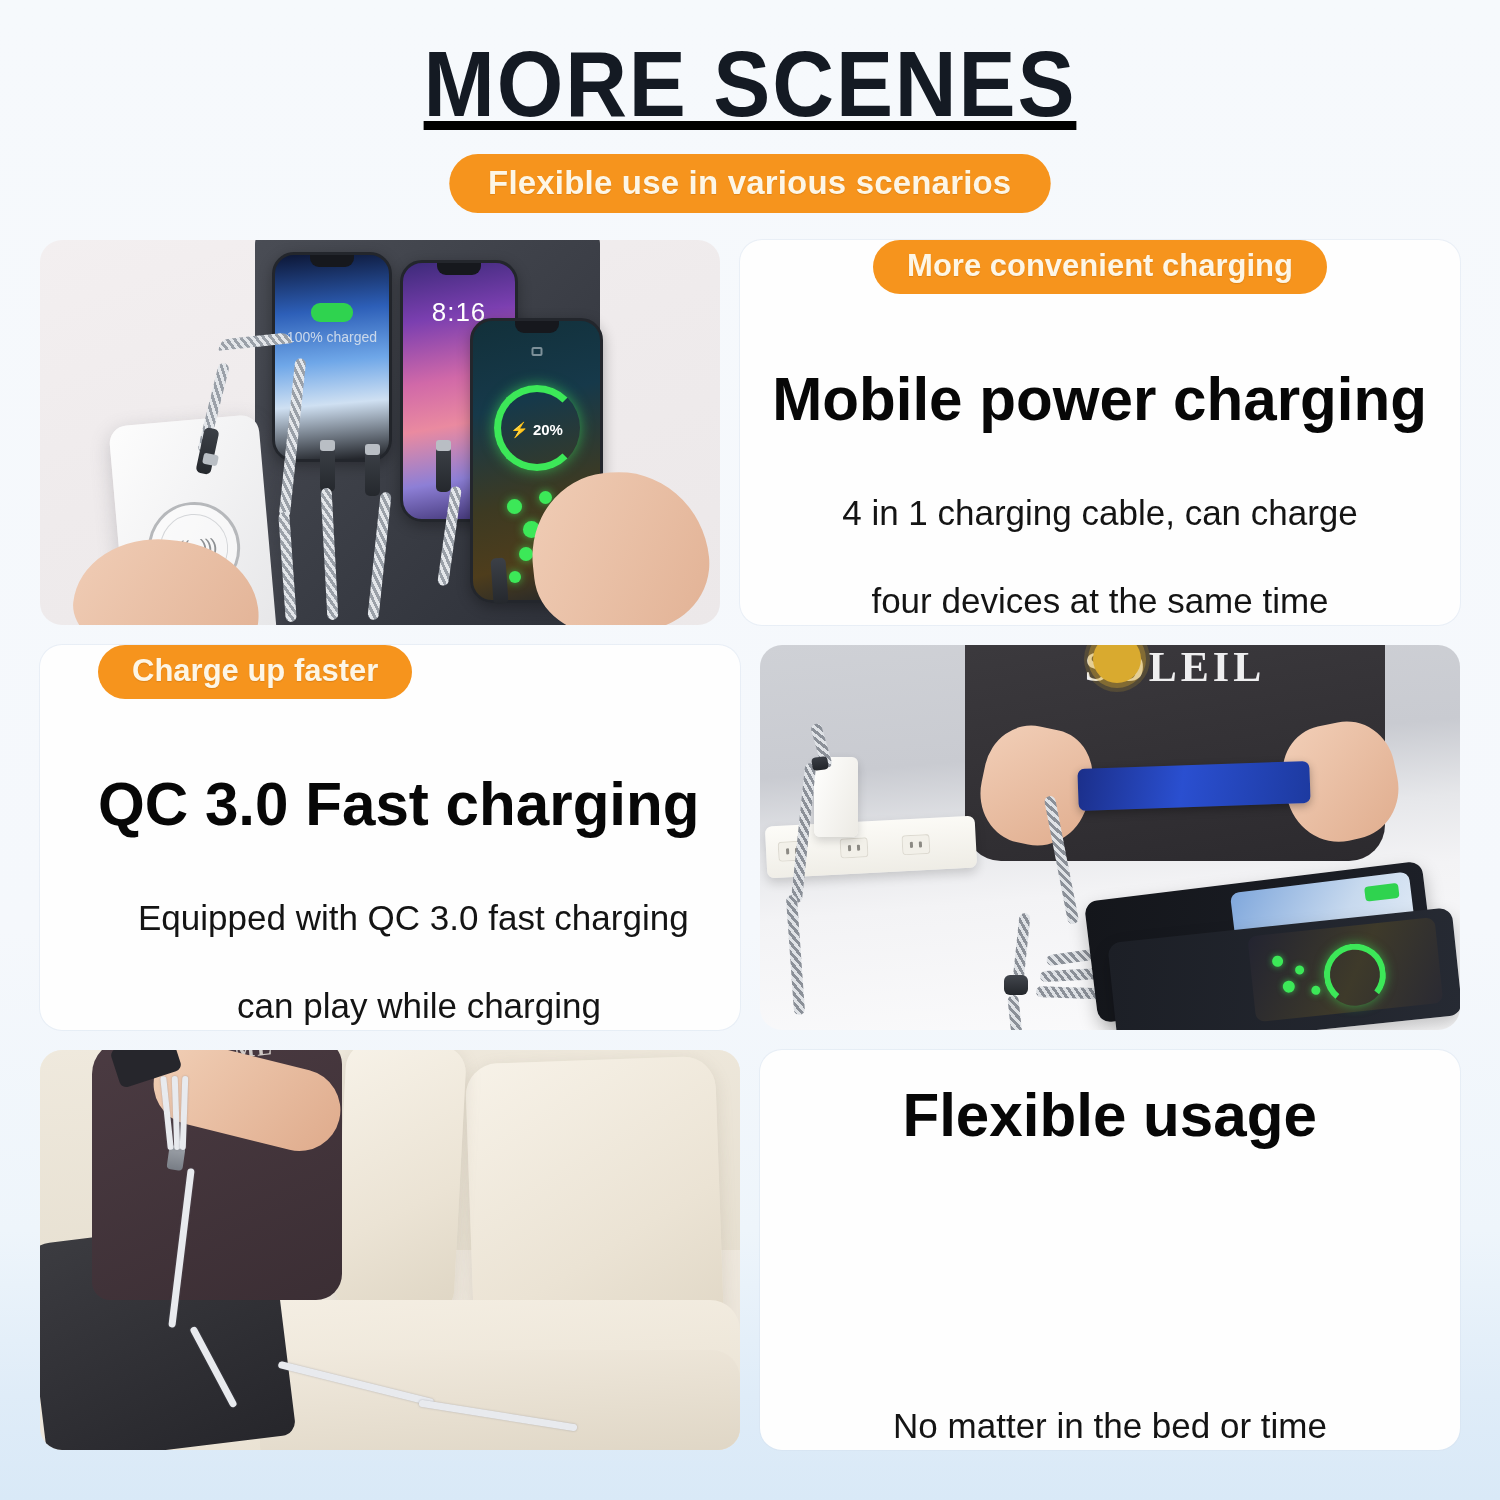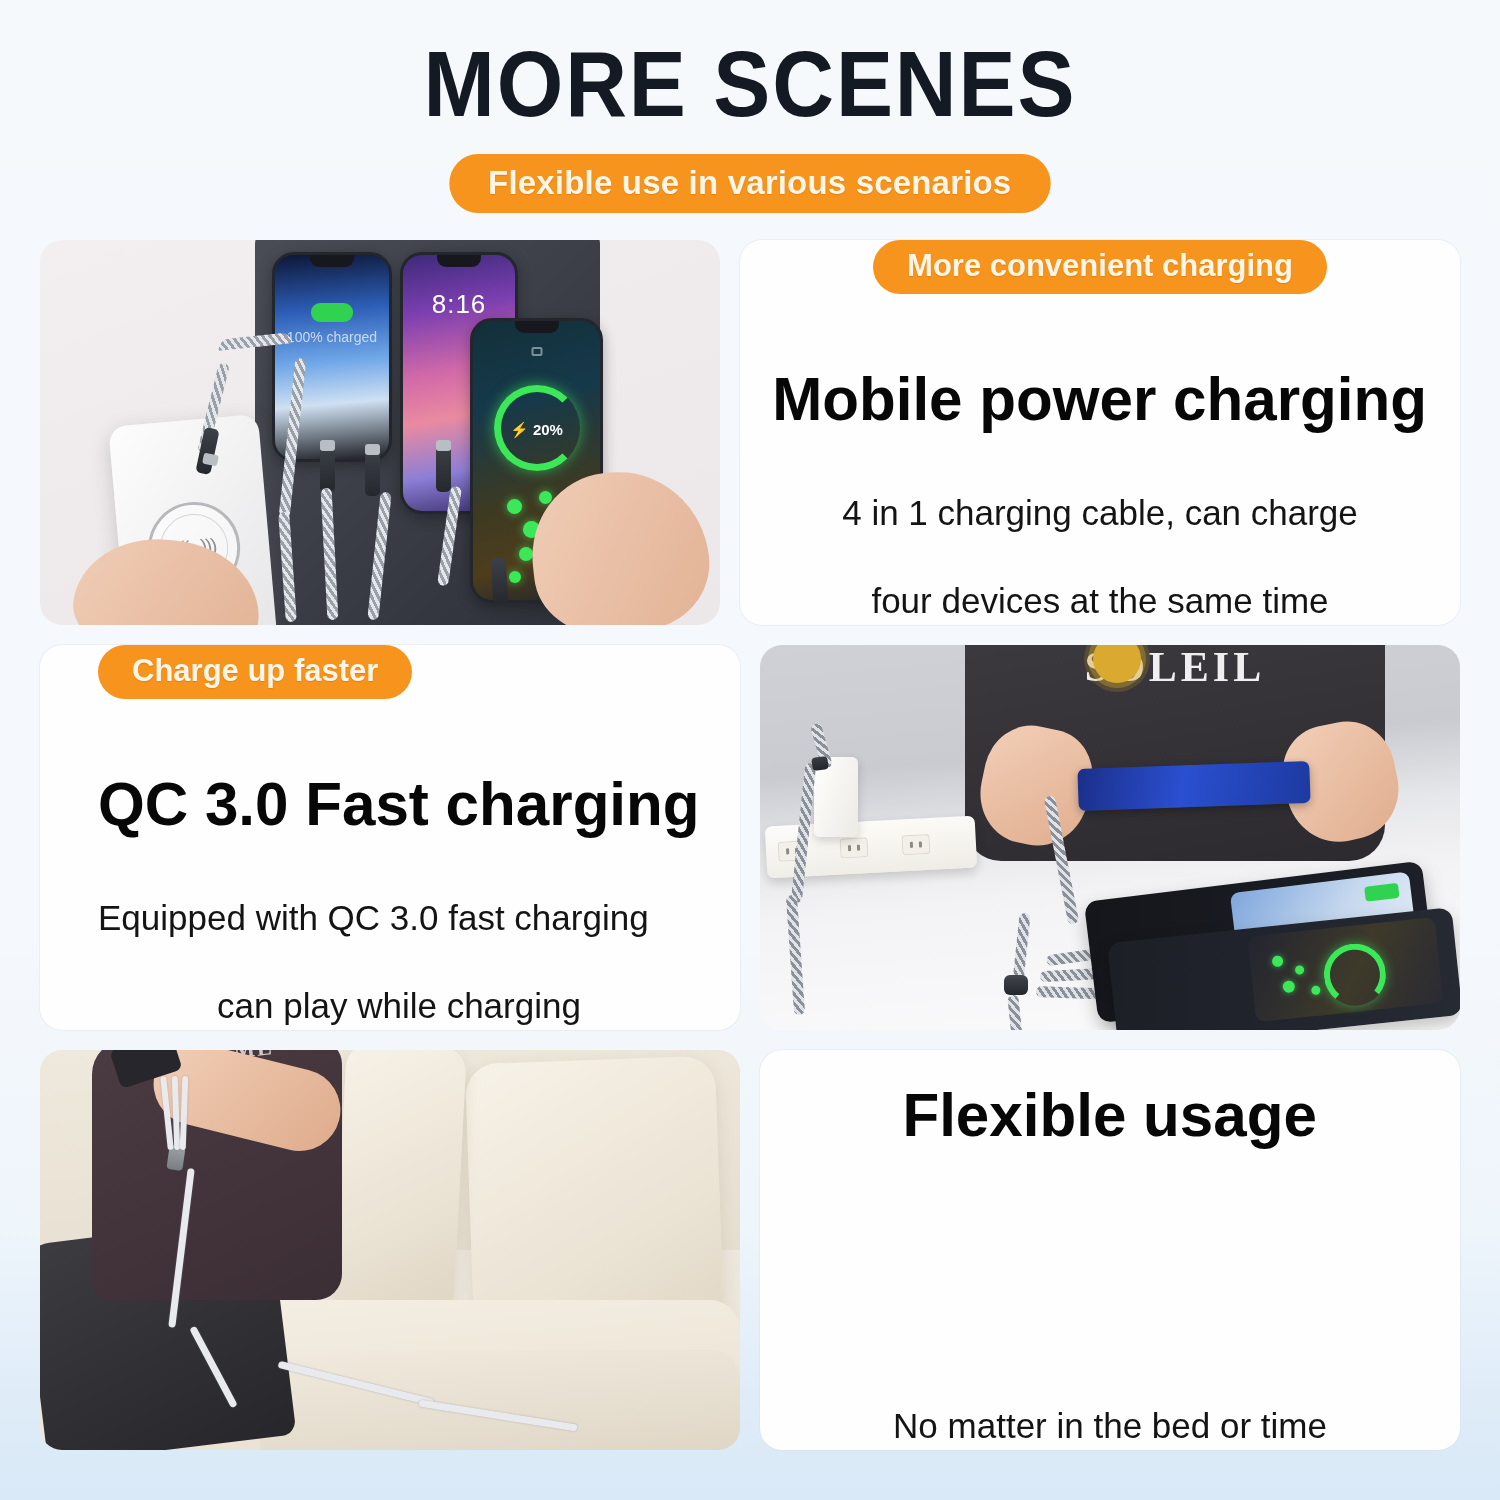--- a/index.html
+++ b/index.html
@@ -11,21 +11,21 @@
     overflow: hidden;
   }
 
   #page {
     position: relative;
     width: 1500px; height: 1500px;
     background: linear-gradient(180deg,#f6f9fc 0%, #f5f8fc 62%, #eef5fb 82%, #dfecf8 93%, #d9e9f7 100%);
   }
 
   
-  .header { position:absolute; left:0; top:0; width:1500px; text-align:center; }
+  .header { position:absolute; left:0; top:0; width:1500px; text-align:center;text-decoration:underline; }
 
   .main-title {
     font-family: "Liberation Sans Narrow","Liberation Sans", sans-serif;
     font-weight: bold;
     font-size: 92px;
     letter-spacing: 2px;
     color: #141a23;
     line-height: 1;
     margin-top: 38px;
     transform: scaleX(0.93);
@@ -78,21 +78,21 @@
     font-size:62px; line-height:1.05;
     margin-top:32px; white-space:nowrap;
     transform:scaleX(0.97); transform-origin:left center;
   }
   .text-card:not(.align-left) .headline { transform-origin:center; }
   .sub {
     margin-top:18px; color:#141414;
     font-size:35px; line-height:1.33; text-align:center;
     white-space:nowrap;
   }
-  .text-card.align-left .sub { text-align:left; }
+  .text-card.align-left .sub { text-align:left;margin-left:40px; }
 
   
   .photo { position:relative; overflow:hidden; }
 
   
   .sc1 { background: linear-gradient(160deg,#f3eff0 0%,#efebec 45%,#ece8e9 100%); }
   .sc1 .tablet {
     position:absolute; left:215px; top:-12px; width:345px; height:400px;
     background:linear-gradient(135deg,#4a4d55,#2d3038);
     border-radius:16px;
@@ -109,21 +109,21 @@
     width:42px; height:19px; background:#2fd34f; border-radius:9px;
   }
   .sc1 .ph-a .pct {
     position:absolute; left:50%; top:74px; transform:translateX(-50%);
     color:#dfe6ef; font-size:14px; white-space:nowrap; opacity:.85;
   }
   .sc1 .ph-a .notch, .sc1 .ph-b .notch, .sc1 .ph-c .notch {
     position:absolute; left:50%; top:0; transform:translateX(-50%);
     width:44px; height:12px; background:#16181d; border-radius:0 0 9px 9px;
   }
-  .sc1 .ph-b { left:360px; top:12px; width:118px; height:262px;
+  .sc1 .ph-b { left:360px; top:20px; width:118px; height:262px;
                background:linear-gradient(170deg,#3d2a7a 0%,#7b3fb0 22%,#d169a8 45%,#ea8aa0 62%,#8d7fd6 82%,#3b2f6e 100%);text-decoration:underline; }
   .sc1 .ph-b .clock {
     position:absolute; left:50%; top:34px; transform:translateX(-50%);
     color:#fff; font-size:26px; font-weight:300; letter-spacing:1px;
   }
   .sc1 .ph-c { left:430px; top:78px; width:133px; height:285px;
                background:linear-gradient(165deg,#12303a 0%,#16394a 30%,#3d3a22 62%,#4e3d1c 82%,#20252c 100%); }
   .sc1 .ring {
     position:absolute; left:50%; top:64px; transform:translateX(-50%);
     width:86px; height:86px; border-radius:50%;

